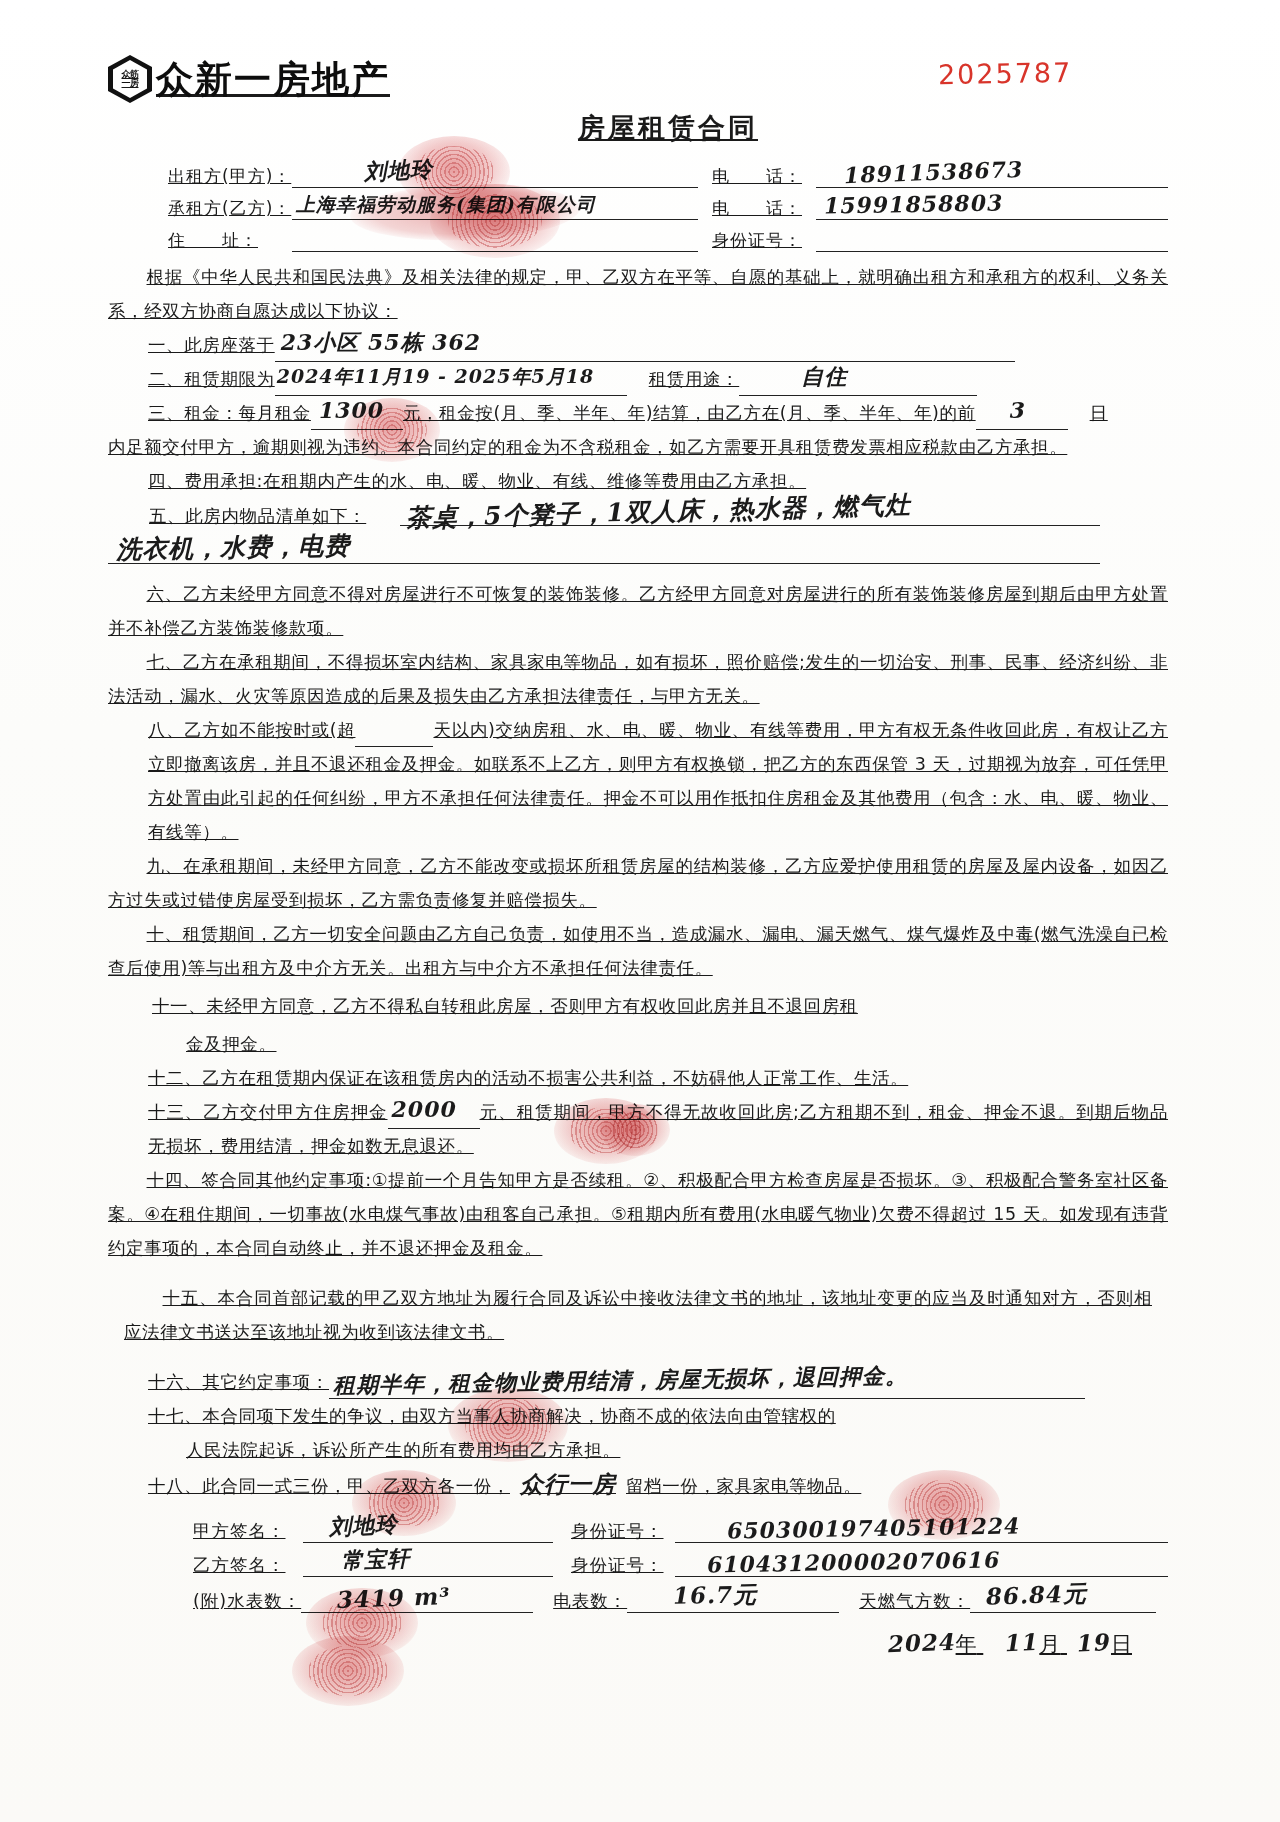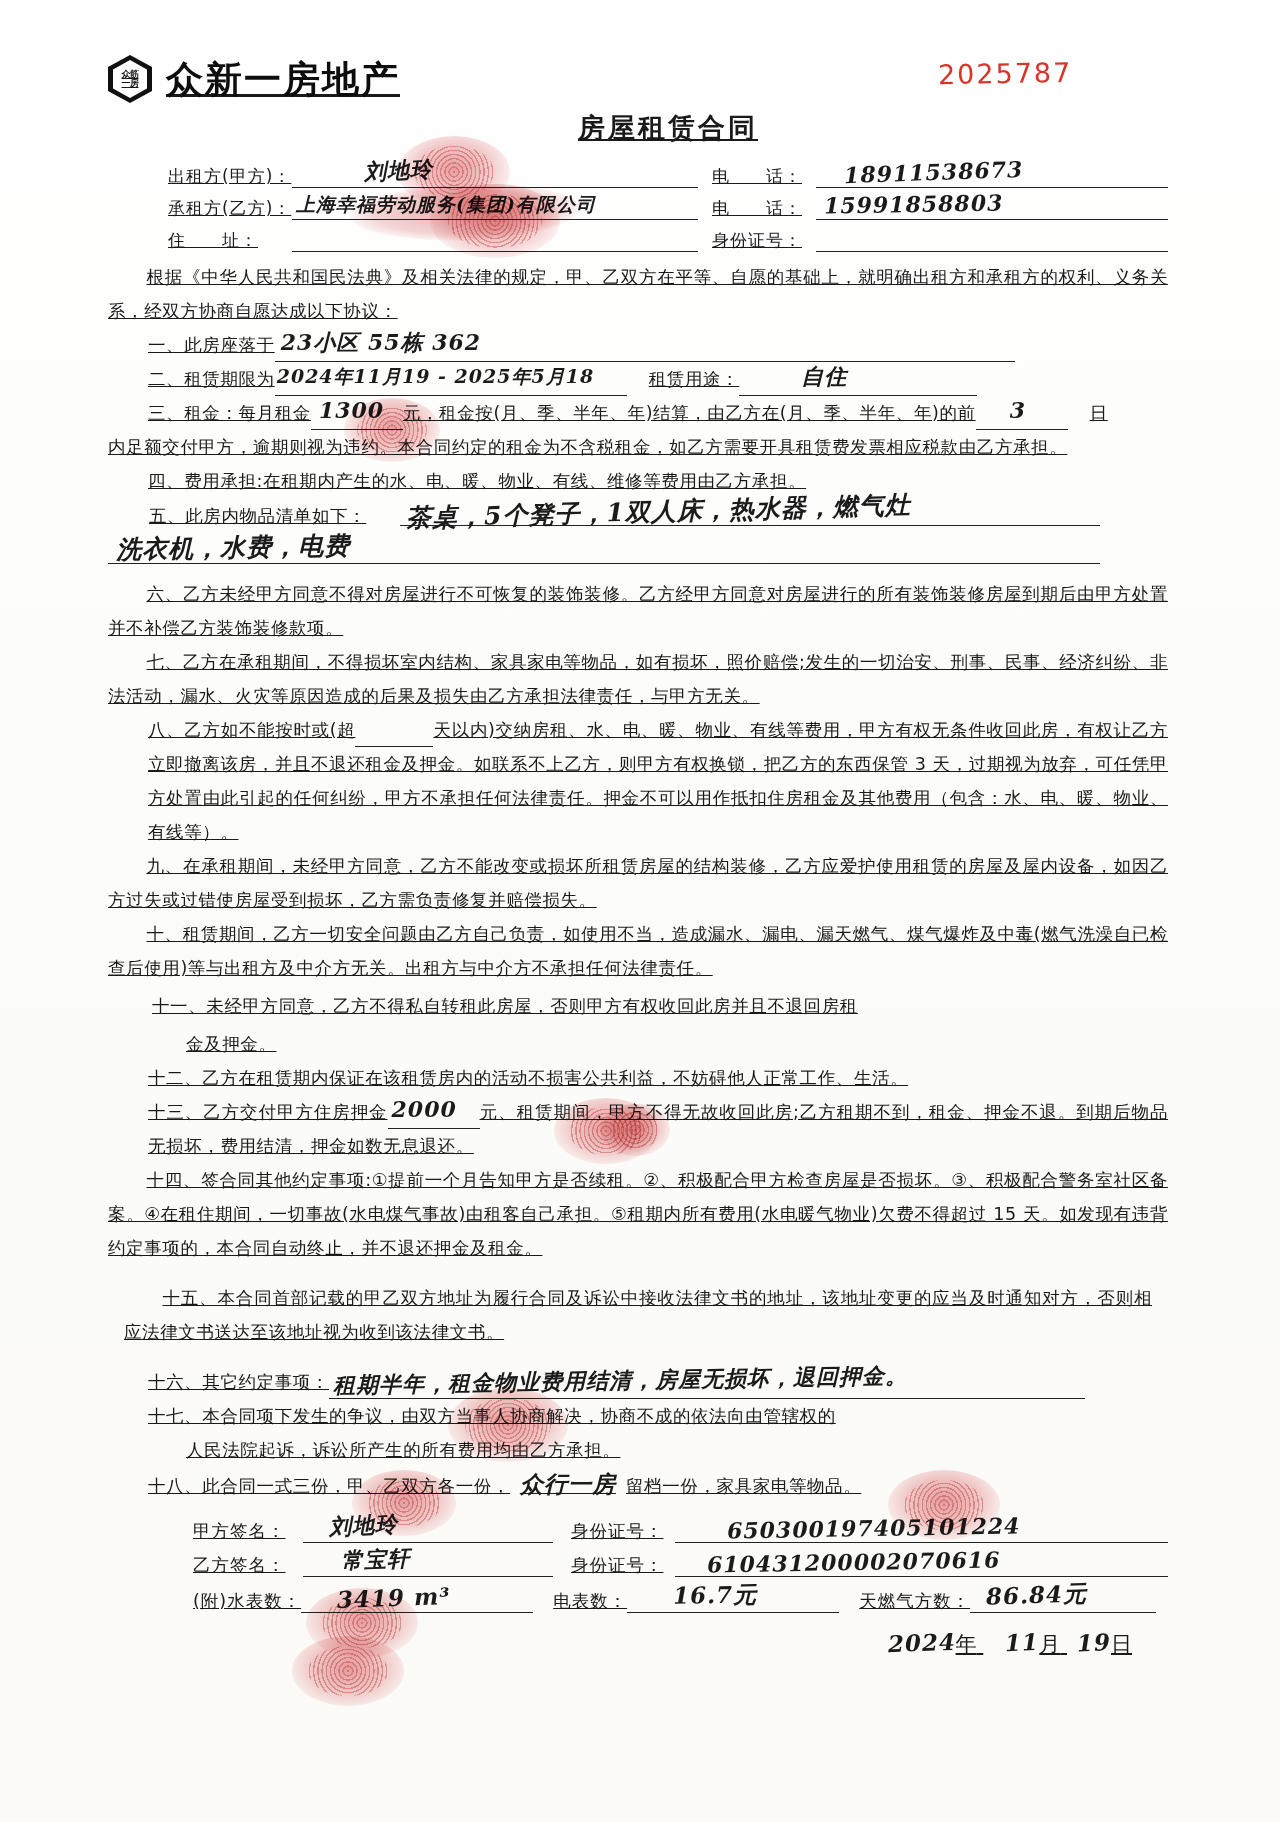--- a/index.html
+++ b/index.html
@@ -73,21 +73,21 @@
   .logo-hex-inner span {
     font-size: 9px;
     font-weight: bold;
     color: #111;
     letter-spacing: -0.5px;
   }
   .logo-text {
     font-size: 37px;
     font-weight: bold;
     letter-spacing: 2px;
-    margin-left: 12px;
+    margin-left: 2px;
     color: #0d0d0d;
     font-family: "DejaVu Sans", "Liberation Sans", sans-serif;
   }
   .serial-no {
     position: absolute;
     right: 96px;
     top: 6px;
     font-size: 27px;
     color: #d8342a;
     font-family: "DejaVu Sans", "Liberation Sans", sans-serif;

